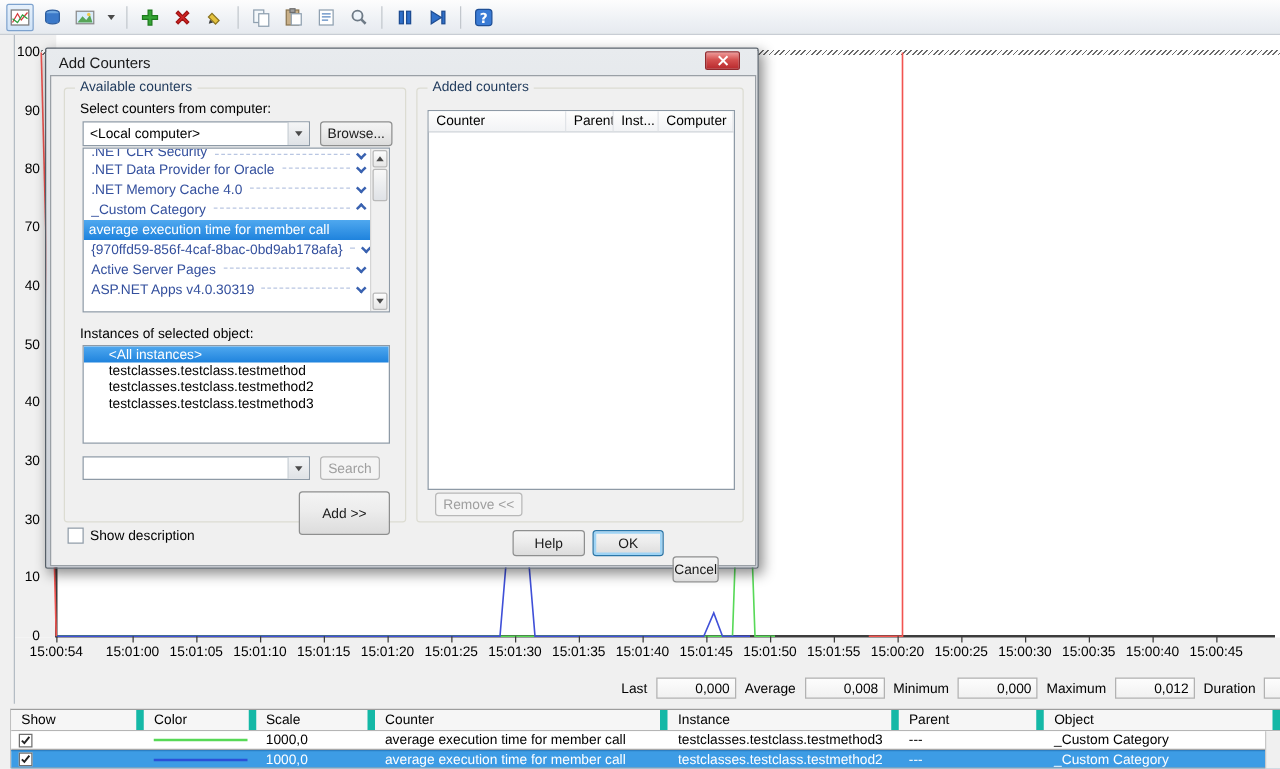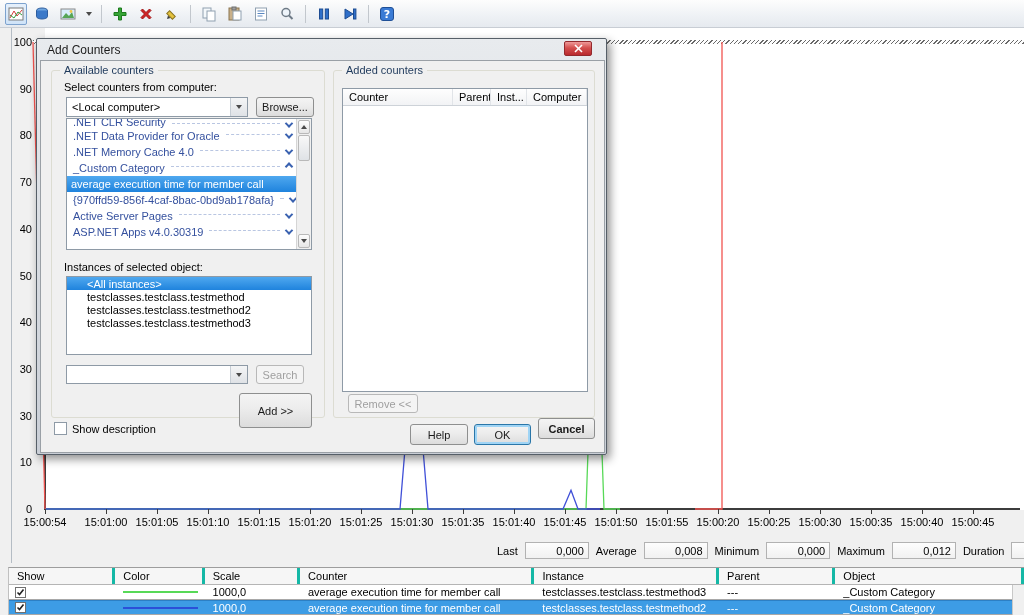--- a/index.html
+++ b/index.html
@@ -32,21 +32,21 @@
 
   
   #stats { position:absolute; left:495px; top:542px; display:flex; align-items:center; gap:5px; white-space:nowrap; }
   .statlab { padding:0 2px; }
   .statfield { width:64px; height:17px; border:1px solid #b2b2b2; background:linear-gradient(#fdfdfd,#f1f1f1);
     text-align:right; padding:2px 4px 0 0; }
 
   
   #legend { position:absolute; left:8px; top:567px; width:1016px; border-top:1px solid #9d9d9d; border-left:1px solid #c0c0c0; background:#fff; }
   #legend-header { display:flex; height:17px; background:#f6f6f6; border-bottom:1px solid #b5b5b5; }
-  .lh-cell { padding:2px 0 0 8px; border-right:3px solid #14b8a6; overflow:hidden; white-space:nowrap; }
+  .lh-cell { padding:2px 0 0 8px; border-right:6px solid #14b8a6; overflow:hidden; white-space:nowrap; }
   .lrow { display:flex; height:15px; border-bottom:1px solid #a8a8a8; align-items:center; background:#fff; }
   .lrow.sel { background:#3d9ce5; color:#fff; border-top:1px solid #2c7fc4; }
   .l-cell { padding-left:8px; overflow:hidden; white-space:nowrap; height:15px; display:flex; align-items:center; }
   .cbox { width:11px; height:11px; background:#fff; border:1px solid #707070; margin-left:6px; display:flex; align-items:center; justify-content:center; }
   .swatch { height:2px; width:75px; margin-left:8px; }
   #legend-scroll { position:absolute; right:0; top:17px; width:12px; height:31px; background:#f0f0f0; border-left:1px solid #c8c8c8; }
 
   
   #dialog { position:absolute; left:36px; top:38px; width:571px; height:417px;
     background:linear-gradient(#e8ebee,#c9ced6); border:1px solid #565f68; border-radius:2px;
@@ -434,19 +434,19 @@
       <div style="position:absolute; left:13px; top:361px; display:flex; align-items:center; gap:5px;">
         <span class="checkbox13"></span>
         <span>Show description</span>
       </div>
       <div class="btn" style="left:369px; top:363px; width:58px; height:21px;text-align:center;">
           <span>Help</span>
         </div>
       <div class="btn default" style="left:433px; top:363px; width:57px; height:21px;">
           <span>OK</span>
         </div>
-      <div class="btn" style="left:497px; top:357px; width:57px; height:21px;font-weight:bold;">
+      <div class="btn" style="left:497px; top:384px; width:37px; height:21px;">
           <span>Cancel</span>
         </div>
     </div>
   </div>
 
 </div>
 
 </body></html>

